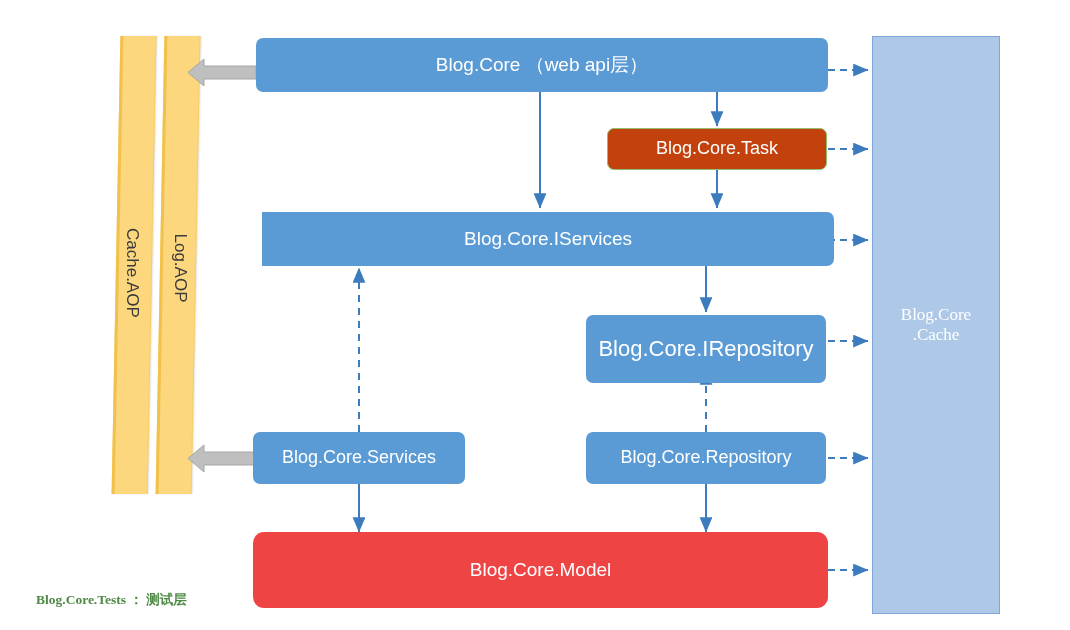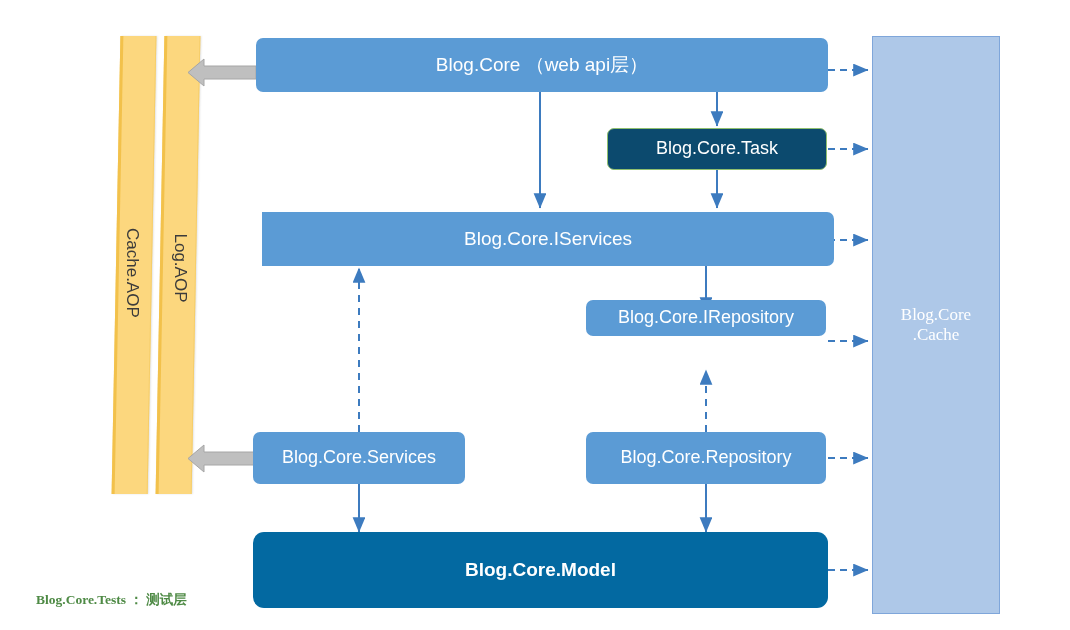--- a/index.html
+++ b/index.html
@@ -12,22 +12,22 @@
   }
   .box{
     position:absolute;
     display:flex;align-items:center;justify-content:center;
     color:#ffffff;
     text-align:center;
     box-sizing:border-box;
     line-height:1.2;
   }
   .box-blue{background:#5B9BD5;}
-  .box-green{background:#0c4a6e;border:1px solid #8FBF6F;}
-  .box-dark{background:#0369a1;font-weight:bold;}
+  .box-green{background:#c2410c;border:1px solid #8FBF6F;}
+  .box-dark{background:#ef4444;}
   .box-common{
     background:#AEC8E8;
     border:1px solid #7FA6DA;
     color:#ffffff;
     flex-direction:column;
     font-family:Liberation Serif, serif;
   }
   .r6{border-radius:7px;}
   .r10{border-radius:11px;}
   .r-right{border-radius:0 7px 7px 0;margin-left:6px;}
@@ -113,21 +113,21 @@
       <path d="M256,452 L204,452 L204,445 L188,458.5 L204,472 L204,465 L256,465 Z" fill="#BFBFBF" stroke="#A6A6A6" stroke-width="1"></path>
     </g>
   </svg>
 
   <div class="box box-blue r6" style="left:256px;top:38px;width:572px;height:54px;font-size:19px;">Blog.Core （web api层）</div>
 
   <div class="box box-green r6" style="left:607px;top:128px;width:220px;height:42px;font-size:18px;">Blog.Core.Task</div>
 
   <div class="box box-blue r-right" style="left:256px;top:212px;width:572px;height:54px;font-size:19px;">Blog.Core.IServices</div>
 
-  <div class="box box-blue r6" style="left:586px;top:300px;width:240px;height:36px;font-size:18px;">Blog.Core.IRepository</div>
+  <div class="box box-blue r6" style="left:586px;top:315px;width:240px;height:68px;font-size:22px;">Blog.Core.IRepository</div>
 
   <div class="box box-blue r6" style="left:253px;top:432px;width:212px;height:52px;font-size:18px;">Blog.Core.Services</div>
 
   <div class="box box-blue r6" style="left:586px;top:432px;width:240px;height:52px;font-size:18px;">Blog.Core.Repository</div>
 
   <div class="box box-dark r10" style="left:253px;top:532px;width:575px;height:76px;font-size:19px;">Blog.Core.Model</div>
 
   <div class="legend" style="left:36px;top:548px;">
     <div class="cjk">Blog.Core.Tests ： 测试层</div>
     

